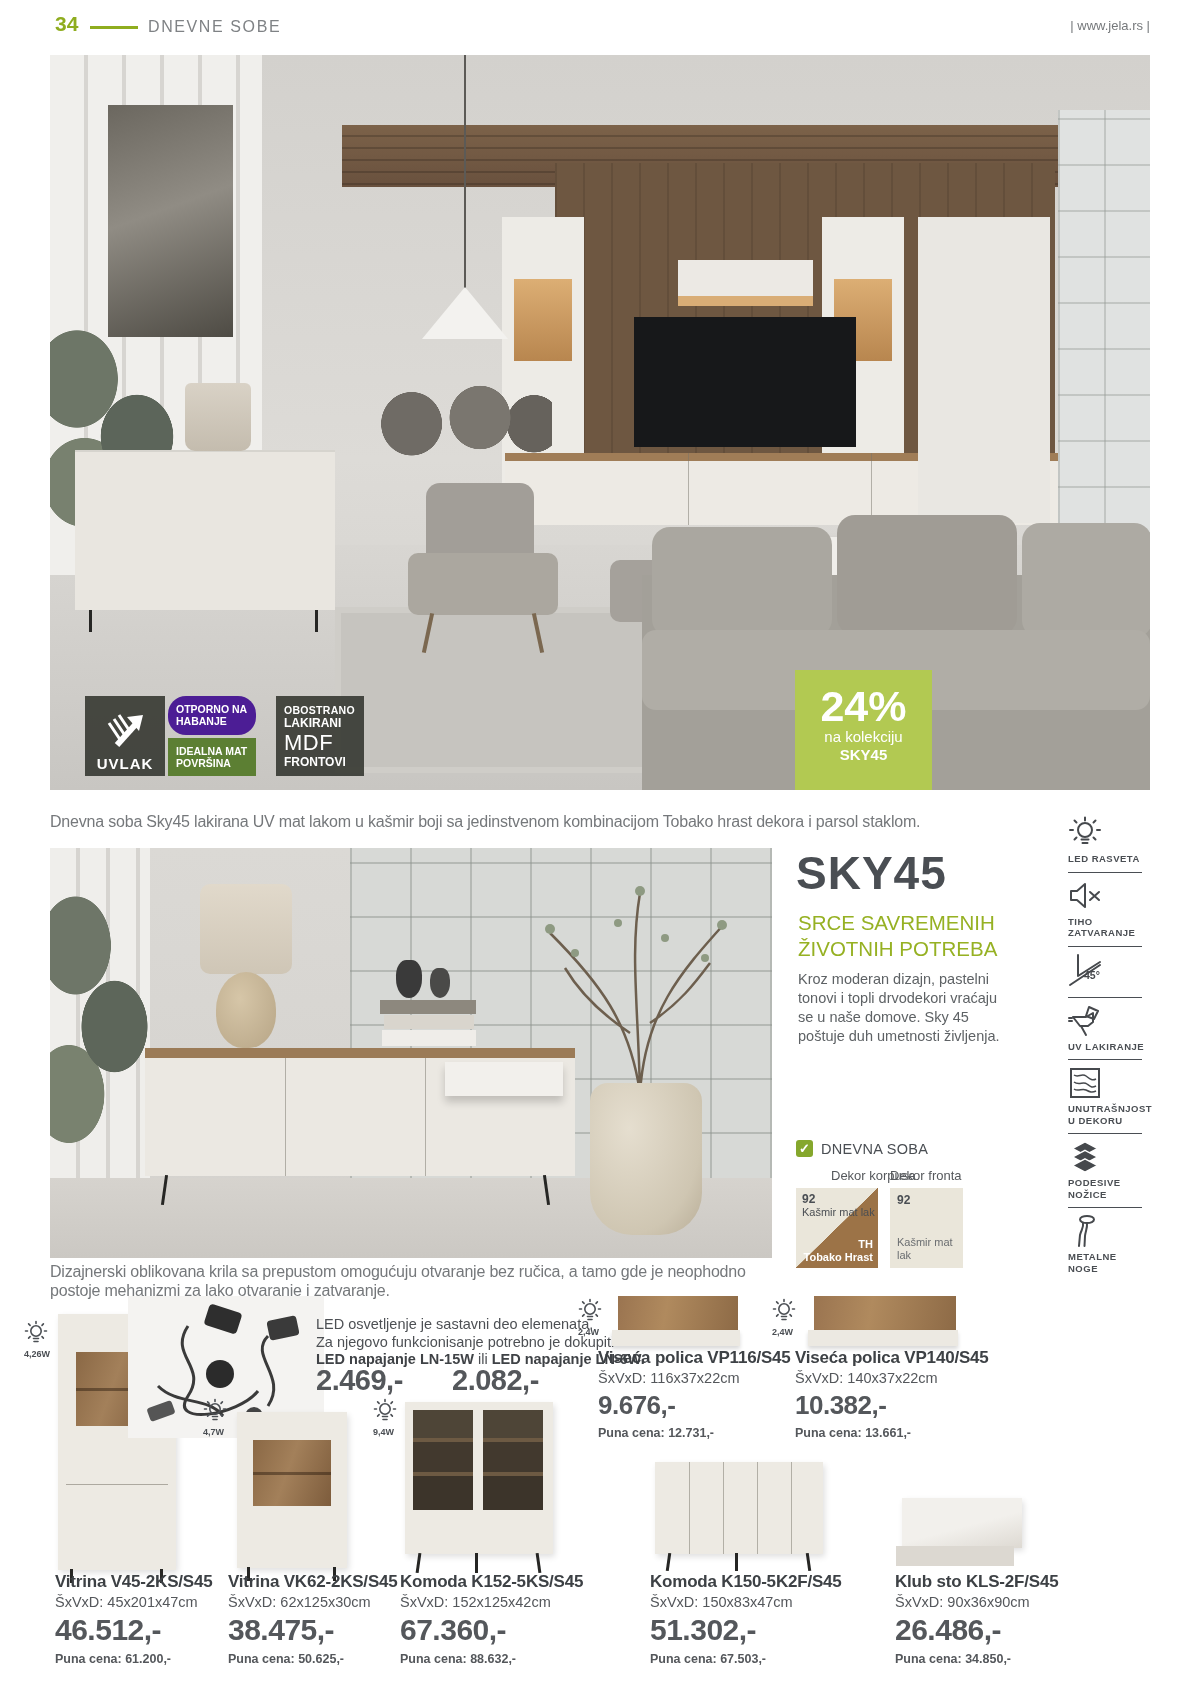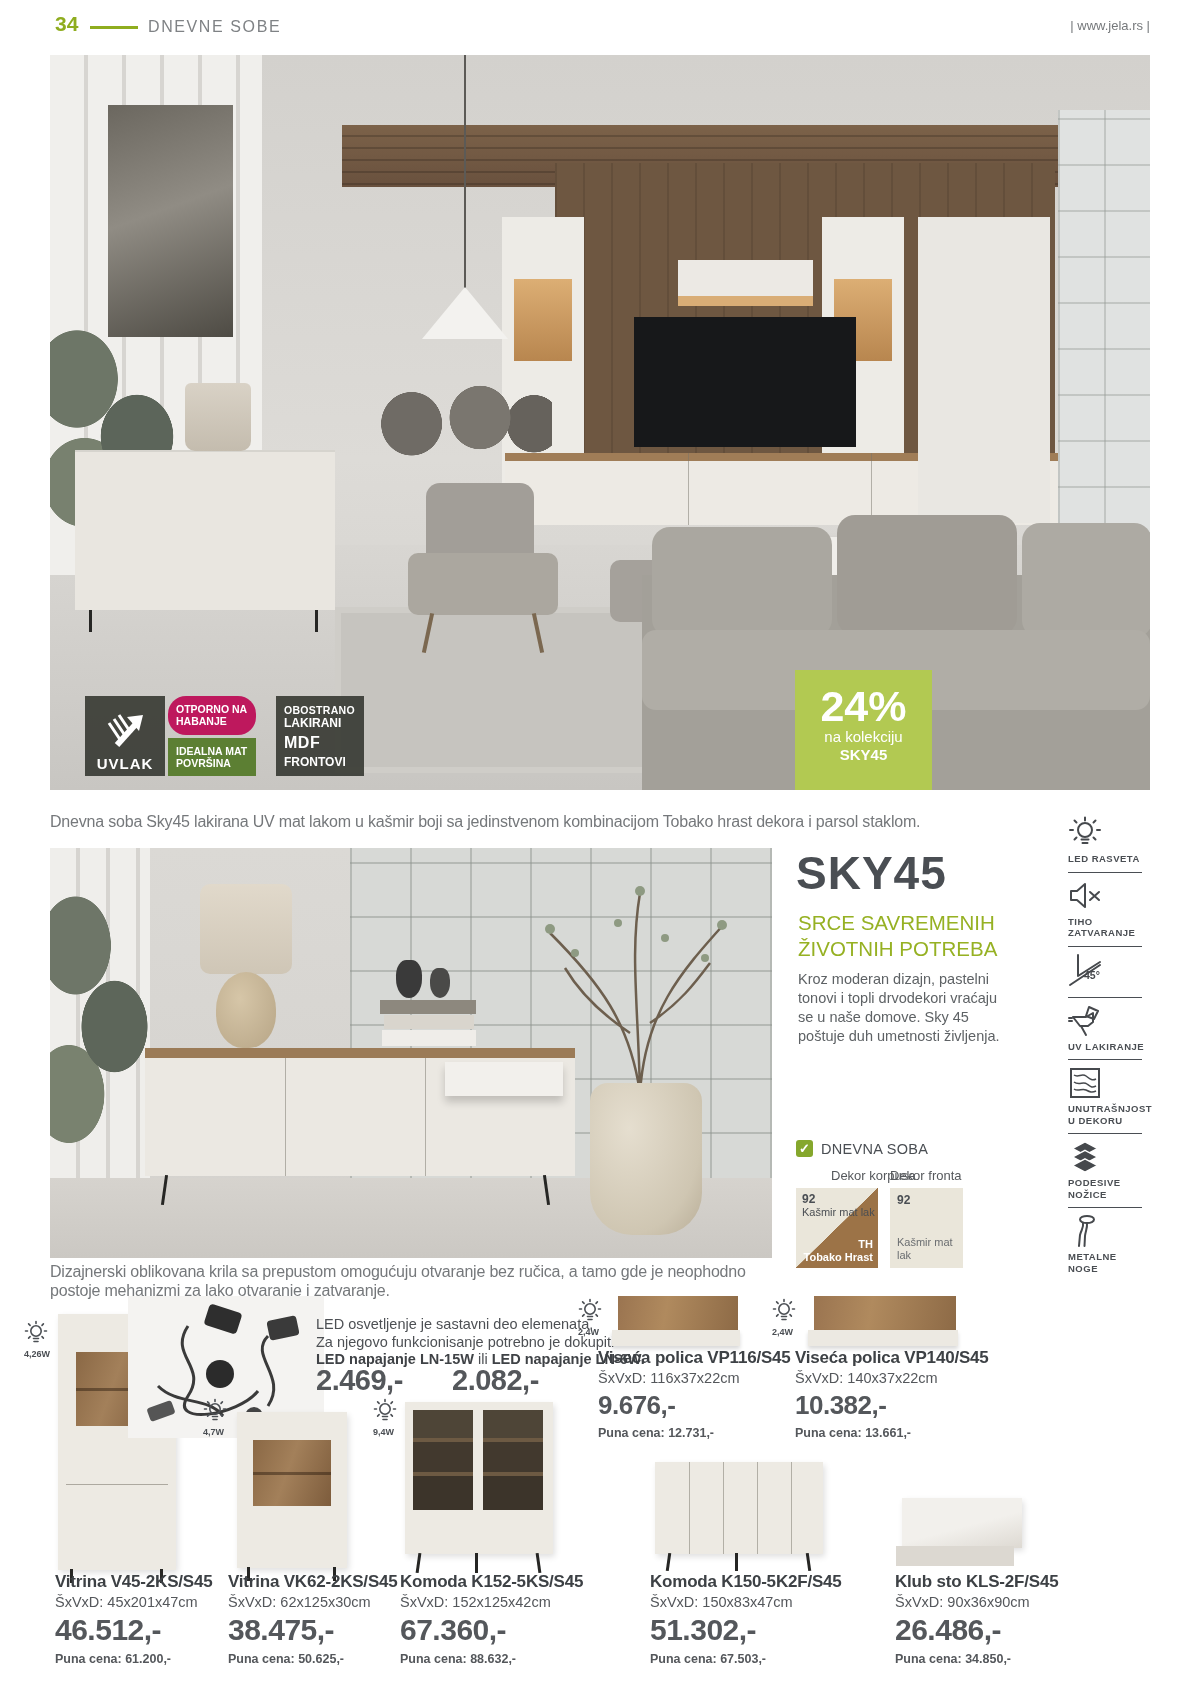--- a/index.html
+++ b/index.html
@@ -25,26 +25,26 @@
   .cap1{left:50px;top:812px;width:1100px;}
   .cap2{left:50px;top:1262px;width:745px;}
 
   
   .uvlak{left:85px;top:696px;display:flex;gap:3px;}
   .uvbox{width:80px;height:80px;background:rgba(58,60,54,.93);display:flex;flex-direction:column;align-items:center;justify-content:flex-end;padding-bottom:4px;box-sizing:border-box;}
   .uvbox svg{margin-bottom:2px;}
   .uvtxt{color:#fff;font-weight:bold;font-size:15px;letter-spacing:1px;}
   .cells{display:flex;flex-direction:column;gap:3px;}
   .cell{width:88px;height:38.5px;color:#fff;font-weight:bold;font-size:10.5px;line-height:12px;display:flex;align-items:center;padding-left:8px;box-sizing:border-box;}
-  .cell1{background:#be185d;border-radius:18px;}
+  .cell1{background:#4c1d95;border-radius:18px;}
   .cell2{background:#5c7f33;}
   .mdf{left:275px;top:696px;width:88px;height:80px;background:rgba(58,60,54,.93);color:#fff;display:flex;flex-direction:column;justify-content:center;padding-left:8px;box-sizing:border-box;}
   .mdf .s1{font-size:10.5px;font-weight:bold;letter-spacing:.3px;}
   .mdf .s2{font-size:12px;font-weight:bold;}
-  .mdf .big{font-size:16px;font-weight:bold;line-height:25px;letter-spacing:.5px;}
+  .mdf .big{font-size:22px;font-weight:normal;line-height:25px;letter-spacing:.5px;}
   .mdf .s3{font-size:12px;font-weight:bold;}
   .discount{left:795px;top:670px;width:137px;height:120px;background:#b2c952;color:#fff;text-align:center;box-sizing:border-box;padding-top:14px;}
   .discount .pct{font-size:43px;font-weight:bold;line-height:44px;}
   .discount .dl{font-size:15px;line-height:18px;}
   .discount .dl2{font-size:15px;font-weight:bold;line-height:18px;}
 
   
   .sky-title{left:796px;top:846px;font-size:46px;font-weight:bold;color:#4a4e53;letter-spacing:1px;}
   .sky-sub{left:798px;top:910px;font-size:20.5px;color:#96b123;line-height:26px;}
   .sky-desc{left:798px;top:970px;width:212px;font-size:14.5px;color:#5e6265;line-height:19px;}

